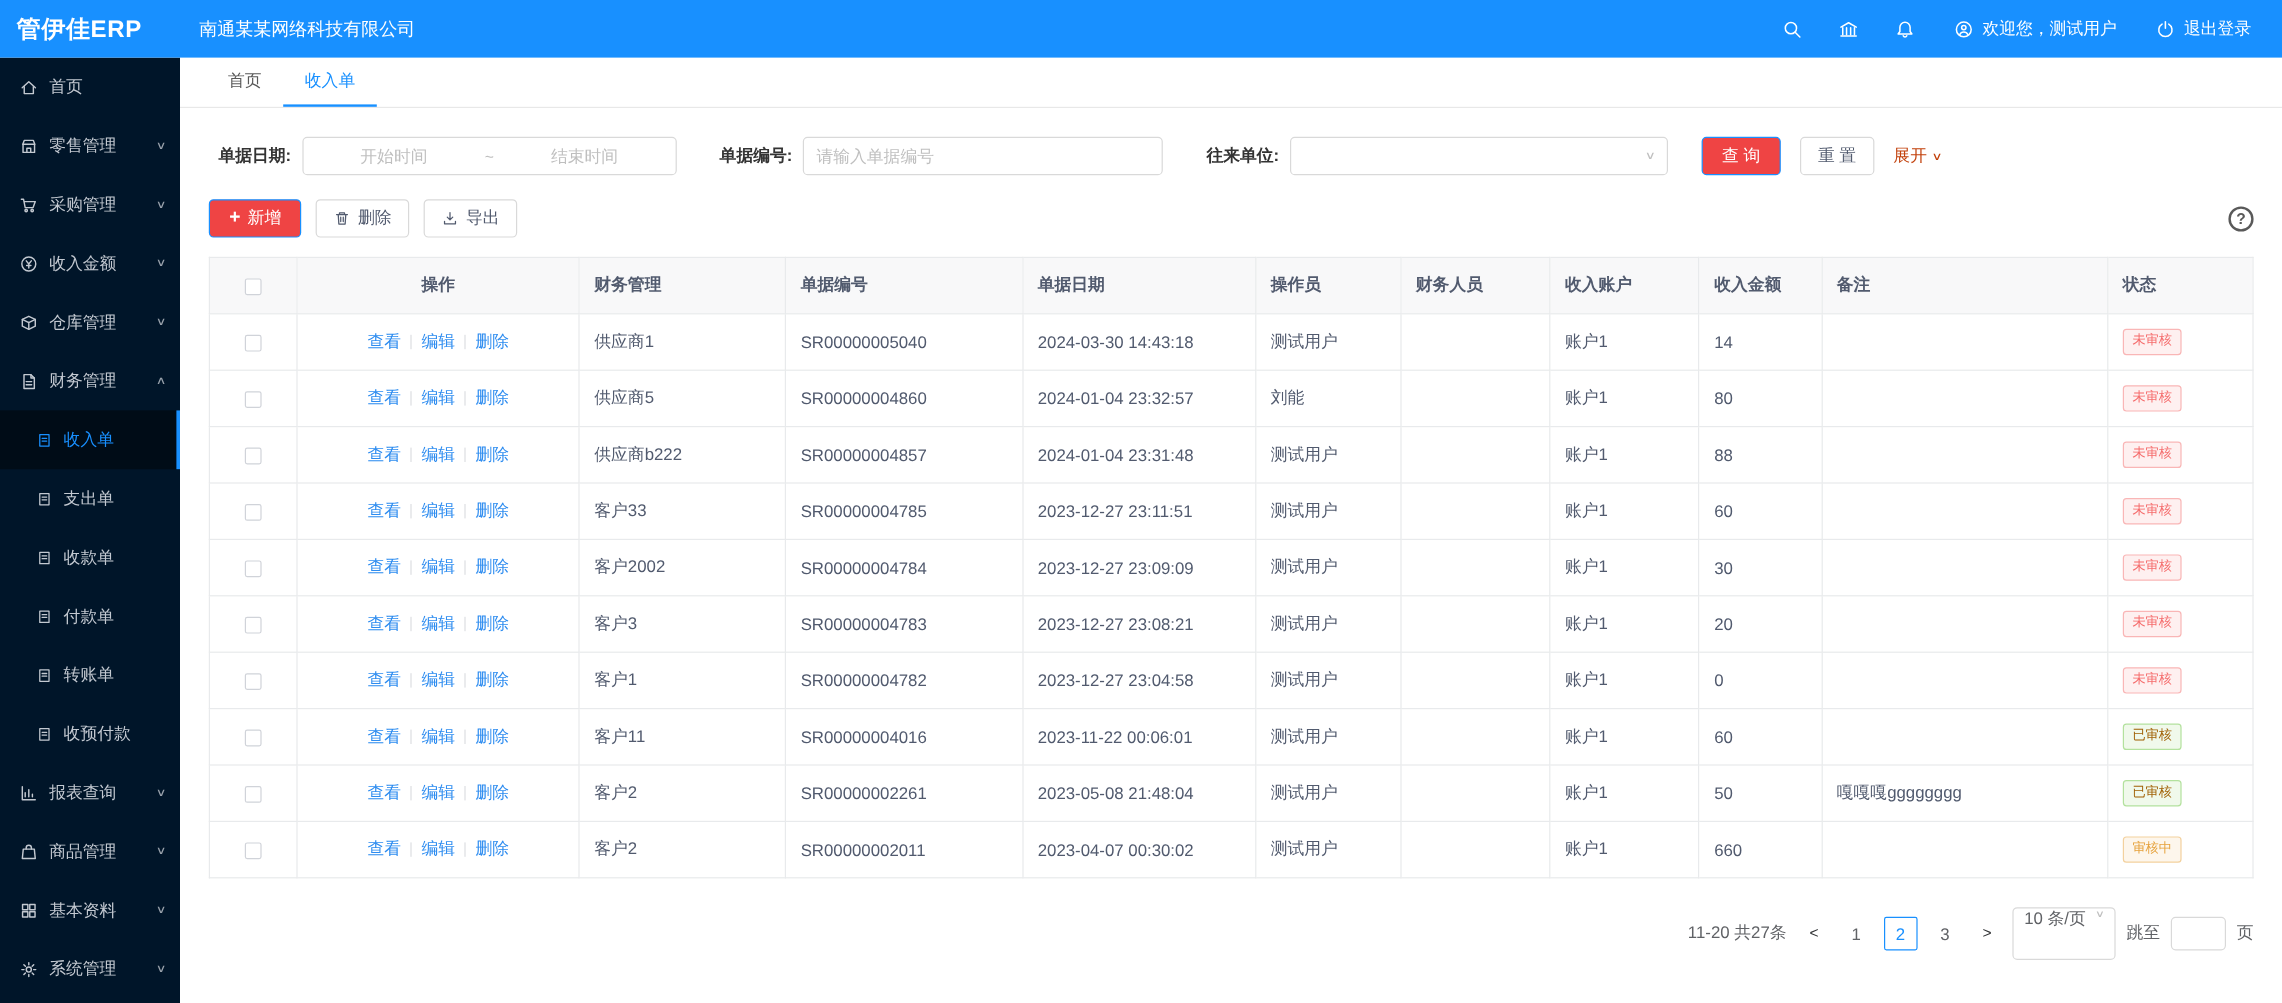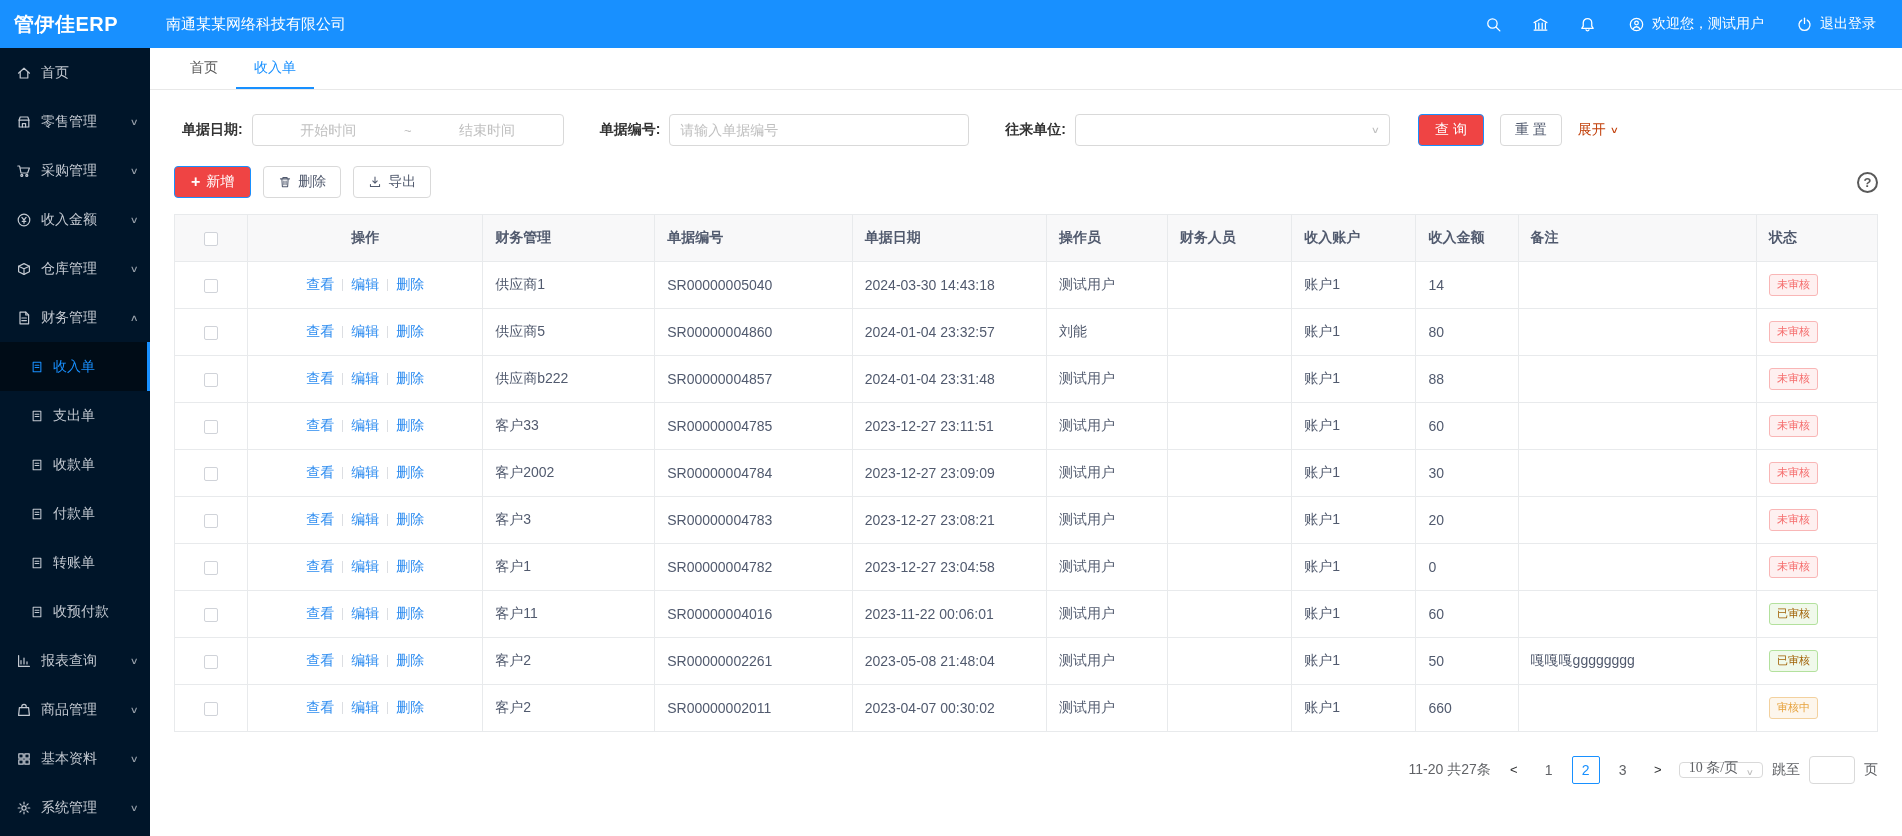--- a/index.html
+++ b/index.html
@@ -103,22 +103,22 @@
     padding: 24px 24px; font-size: 14px; color: #606266; }
   .pagination > * { margin-left: 9px; }
   .pg-total { margin-right: 2px; }
   .pg-arrow { min-width: 24px; height: 28px; line-height: 28px; text-align: center;
     cursor: pointer; color: #303133; font-size: 13px; }
   .pg-pages { display: inline-flex; }
   .pg-num { min-width: 28px; height: 28px; line-height: 26px; text-align: center; cursor: pointer;
     border: 1px solid transparent; border-radius: 2px; margin-left: 9px; }
   .pg-num:first-child { margin-left: 0; }
   .pg-num.current { border-color: #1890ff; color: #1890ff; }
-  .pg-size { height: 16px; border: 1px solid #d9d9d9; border-radius: 4px; background: #fff;
-    display: inline-flex; align-items: flex-end; padding: 0 9px; gap: 9px; cursor: pointer; font-family: Liberation Serif, serif; }
+  .pg-size { height: 44px; border: 1px solid #d9d9d9; border-radius: 4px; background: #fff;
+    display: inline-flex; align-items: flex-start; padding: 0 9px; gap: 9px; cursor: pointer; }
   .pg-size .chev-sm { color: #bfbfbf; font-size: 8px; }
   .pg-jump-input { width: 46px; height: 28px; border: 1px solid #d9d9d9; border-radius: 4px;
     outline: none; padding: 0 6px; font-family: inherit; }
 </style>
 </head>
 <body>
 
 <header class="header">
   <div class="logo">管伊佳ERP</div>
   <div class="company">南通某某网络科技有限公司</div>

